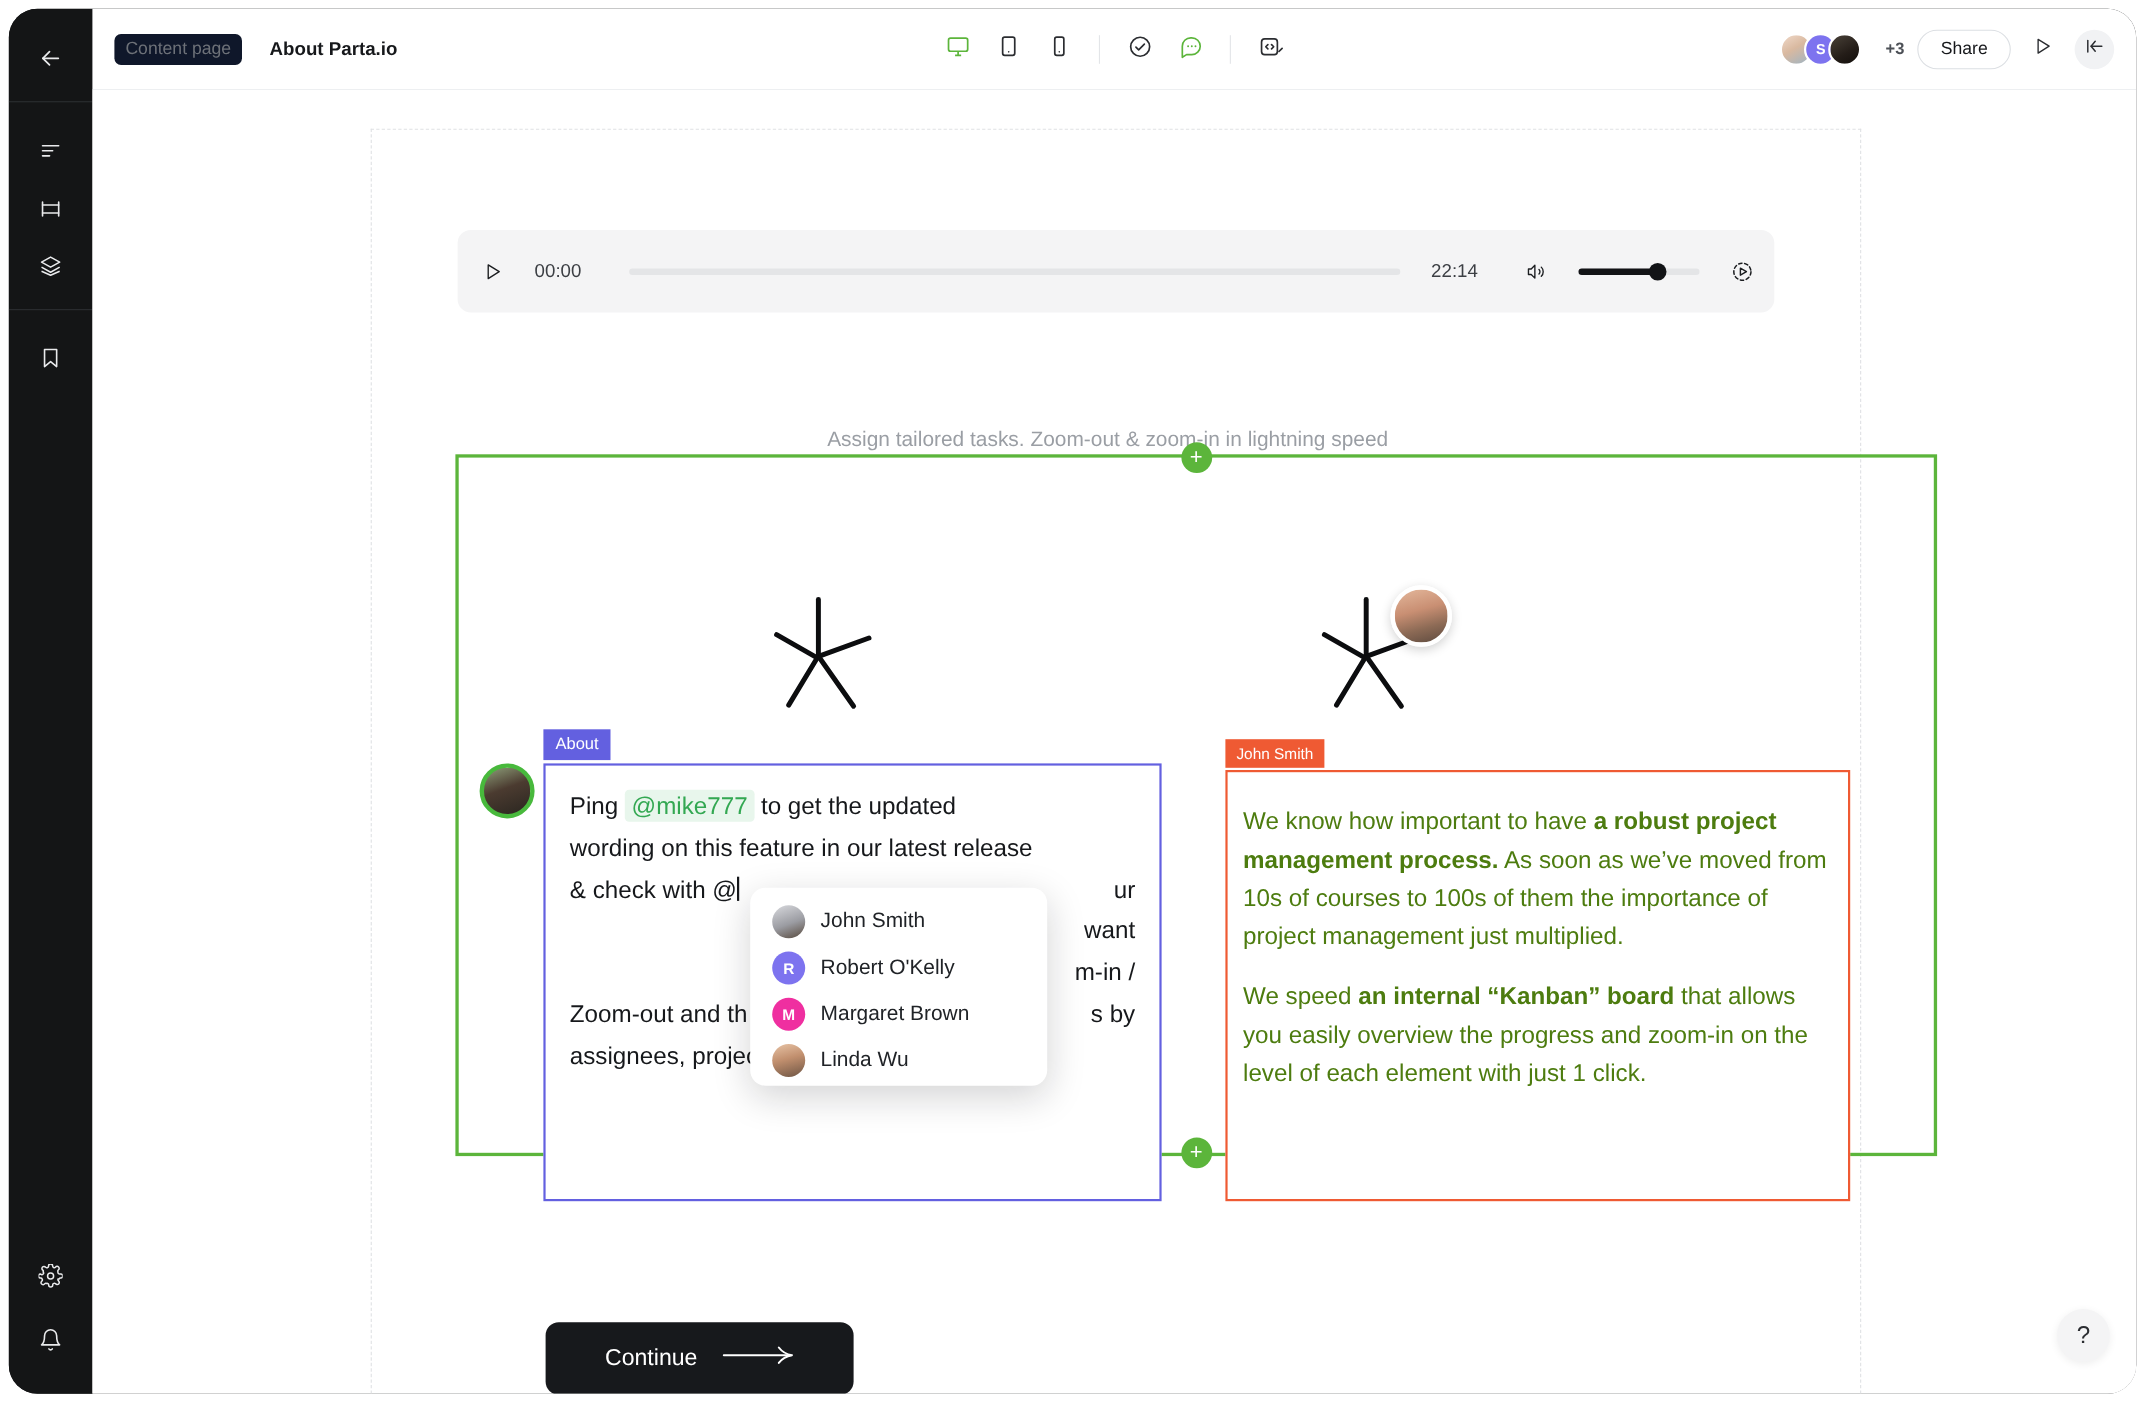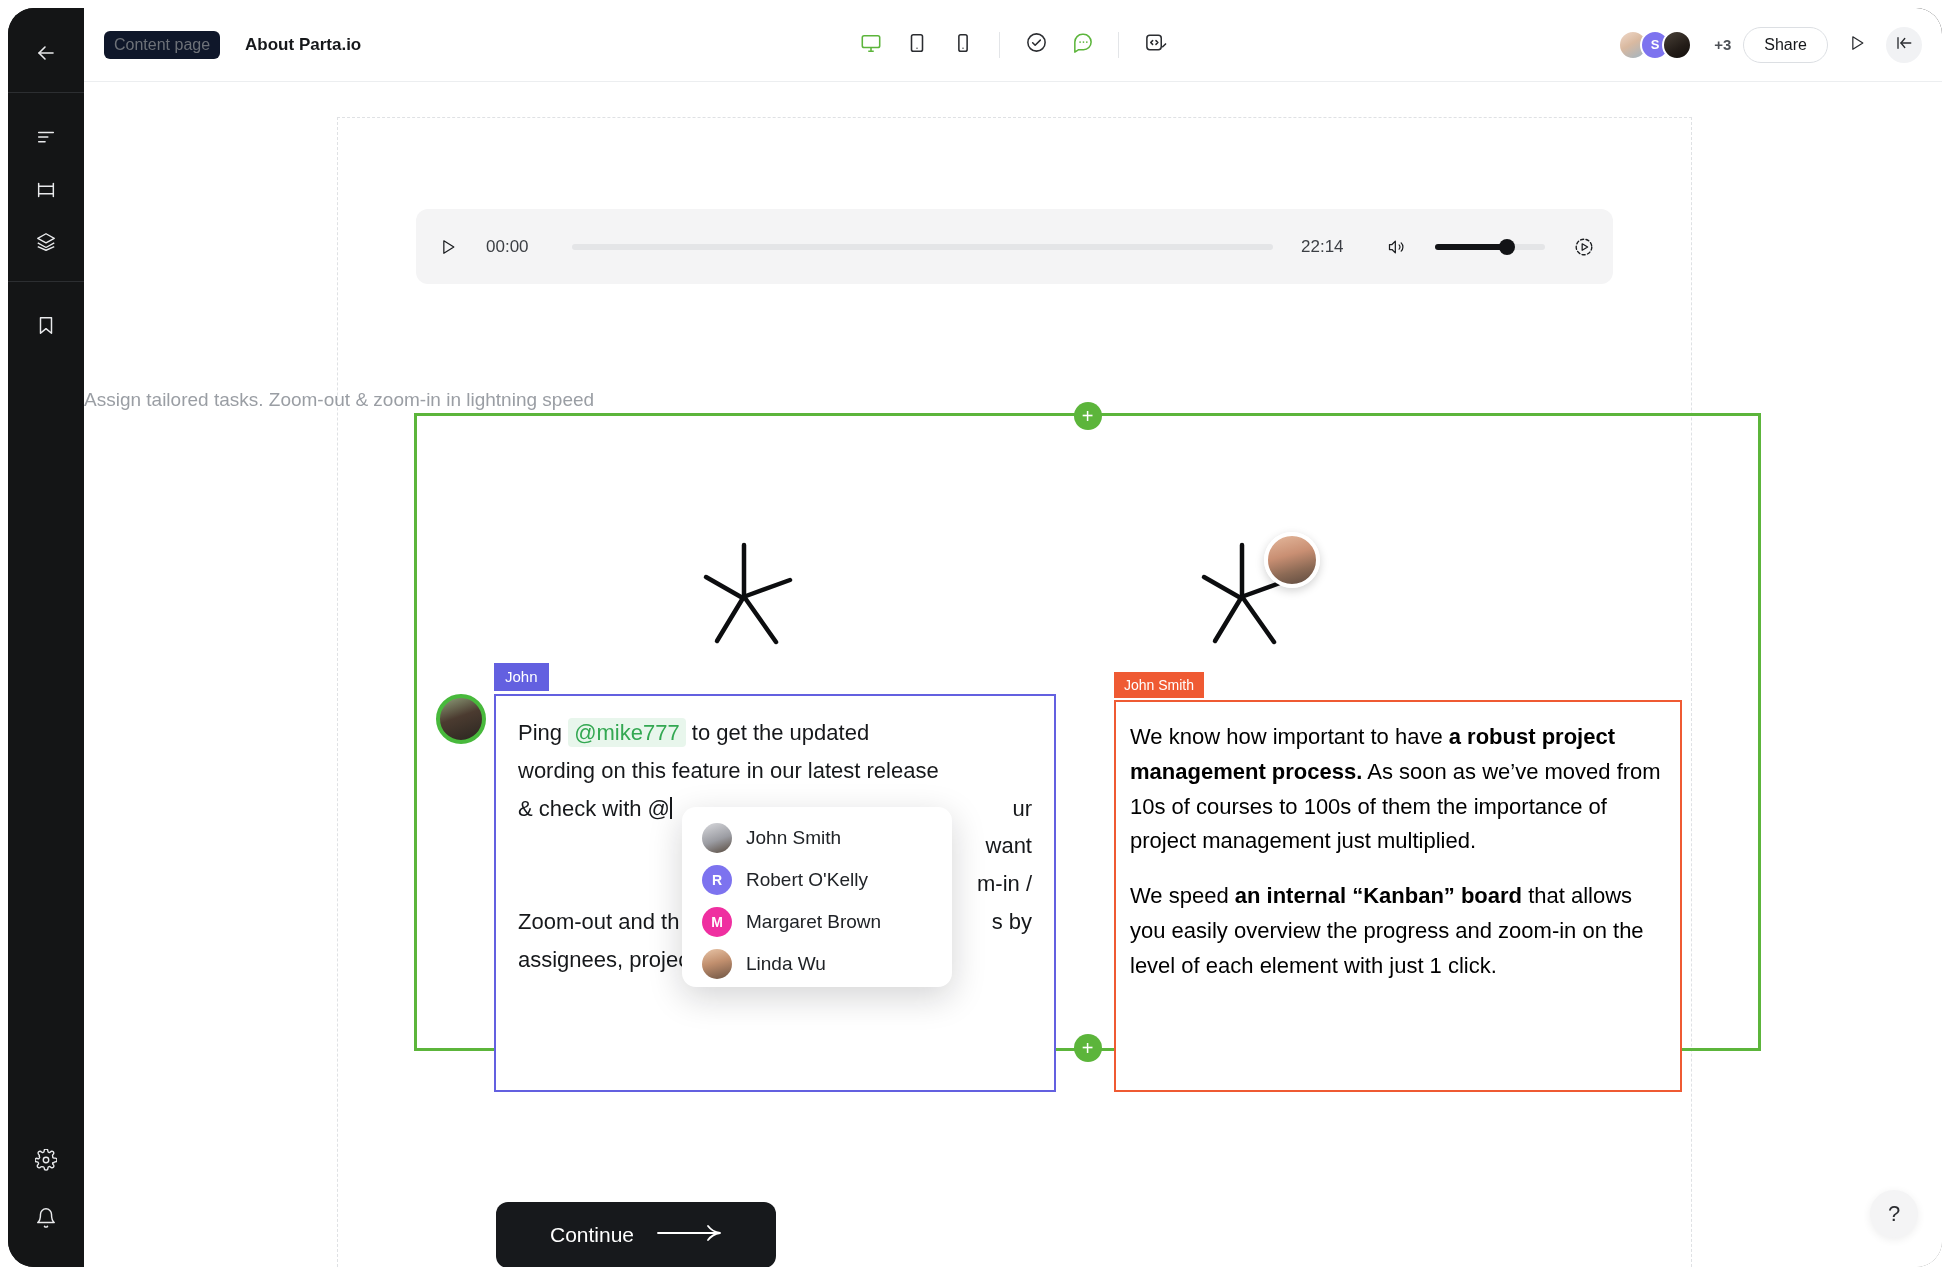--- a/index.html
+++ b/index.html
@@ -128,21 +128,21 @@
     flex: 1; height: 6px; background: #e4e5e7; border-radius: 3px; cursor:pointer;
   }
   #pl-vol-icon { color:#1c1e21; display:flex; cursor:pointer; }
   #pl-vol-wrap { width: 110px; height: 6px; background: #e4e5e7; border-radius:3px; position: relative; cursor:pointer;}
   #pl-vol-fill { position:absolute; left:0; top:0; height:6px; width:64%; background:#121316; border-radius:3px;}
   #pl-vol-knob { position:absolute; left:58%; top:-5px; width:16px;height:16px;border-radius:50%;background:#121316;}
   #pl-speed { color:#1c1e21; cursor:pointer; display:flex; }
 
   #caption {
     position: absolute; left: 0; right: 12px; top: 307px;
-    text-align: left; font-size: 19px; color: #9a9ea4;
+    text-align: center; font-size: 19px; color: #9a9ea4;
   }
 
   
   #sel-frame {
     position: absolute; left: 330px; top: 331px;
     width: 1347px; height: 638px;
     border: 3px solid #5cb53b;
   }
   .plus-btn {
     position: absolute; left: 50%; transform: translate(-50%, -50%);
@@ -233,21 +233,21 @@
     width: 568px; height: 392px;
     border: 2px solid #ef5a33;
     background: #fff;
   }
   #right-tag {
     position: absolute; left: -2px; top: -30px;
     background: #ef5a33; color: #fff; font-size: 14px;
     padding: 5px 10px;
   }
   #right-text {
-    padding: 18px 14px; font-size: 22px; line-height: 1.58; color: #000000;
+    padding: 28px 14px; font-size: 22px; line-height: 1.58; color: #4d7c0f;
   }
   #right-text p { margin-bottom: 20px; }
   #right-text p:last-child { margin-bottom: 0; }
 
   
   #continue-btn {
     position: absolute; left: 412px; top: 1120px;
     width: 280px; height: 66px;
     background: #17191c; border-radius: 12px;
     display: flex; align-items: center; justify-content: center; gap: 22px;
@@ -495,21 +495,21 @@
             <path d="M22 40 L57 60"></path>
             <path d="M106 43 L62 59"></path>
             <path d="M33 104 L59 61"></path>
             <path d="M92 105 L61 61"></path>
         </svg>
       </div>
 
       <div id="presence" style="background:linear-gradient(165deg,#e4b89c 0%,#c98f73 40%,#8c6a55 70%,#5d4a3f 100%)"></div>
 
       <div id="left-block">
-        <div id="left-tag">John</div>
+        <div id="left-tag">About</div>
         <div id="left-text">
           <div>
             <span>Ping </span><span class="mention-green">@mike777</span><span> to get the updated</span>
           </div>
           <div>wording on this feature in our latest release</div>
           <div>
             <span>&amp; check with @</span><span class="caret"></span>
             <span style="float:right">ur</span>
           </div>
           <div style="text-align:right">want</div>

